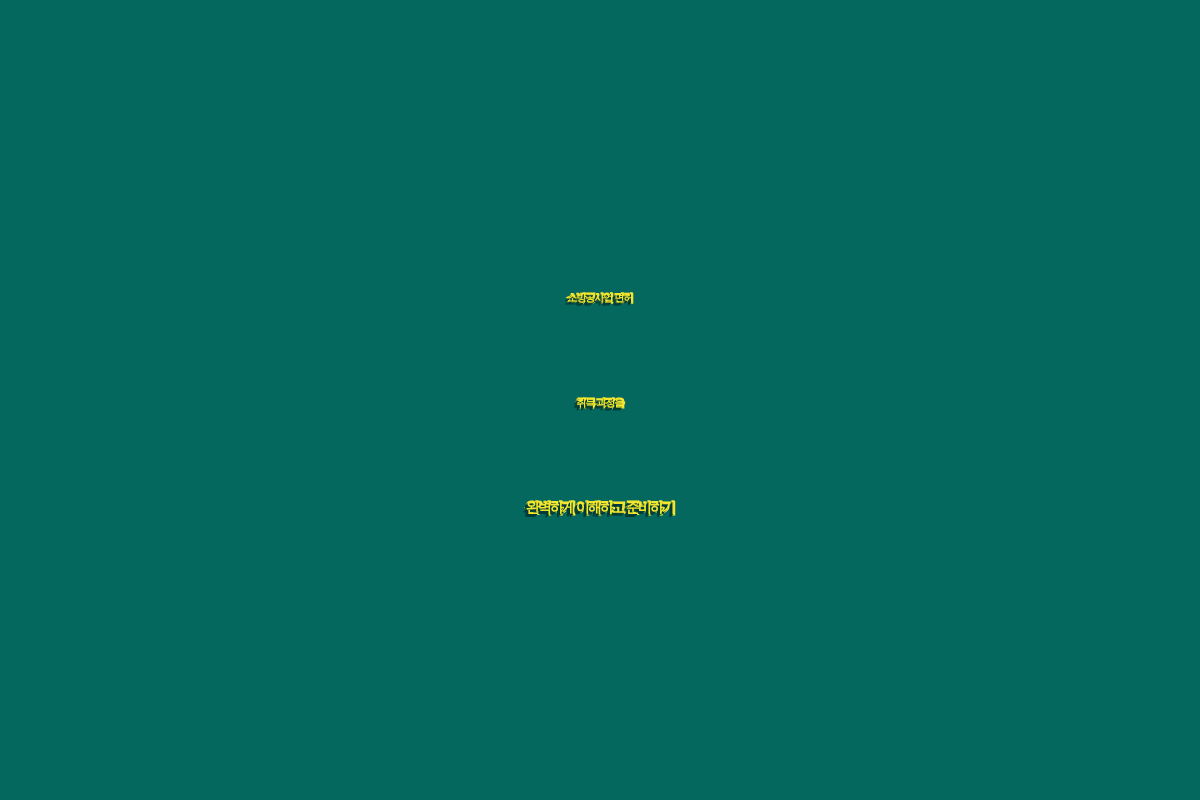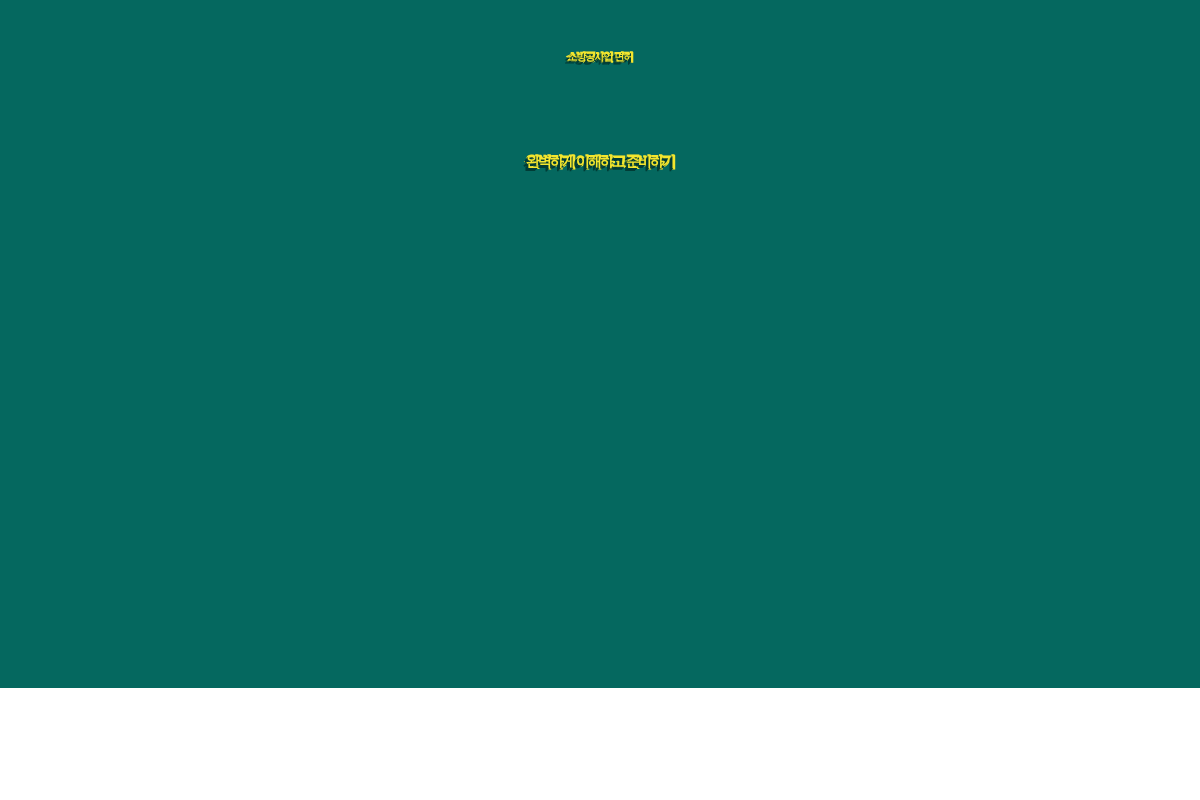--- a/index.html
+++ b/index.html
@@ -11,23 +11,24 @@
   body {
     width: 1200px;
     height: 800px;
     overflow: hidden;
     font-family: "Liberation Sans", "DejaVu Sans", sans-serif;
   }
 
   .canvas {
     position: relative;
     width: 1200px;
-    height: 688px;
+    height: 800px;
     background: #05685F;
     display: flex;
+    align-items: center;
     justify-content: center;
     box-sizing: border-box;
   }
 
   .title-block {
     width: 100%;
     text-align: center;
     padding: 0 10px;
     box-sizing: border-box;
     margin-top: 4px;
@@ -59,18 +60,19 @@
 </style>
 </head>
 <body>
 
 <div class="canvas" style="background: rgb(5, 104, 95);">
 
   <div class="title-block">
 
     <span class="title-line line-1" style="color: rgb(243, 230, 46); -webkit-text-stroke: 2.2px rgb(243, 230, 46); text-shadow: rgb(1, 60, 54) -3px 3px 0px, rgb(1, 60, 54) -2px 2px 0px, rgb(1, 60, 54) -1px 1px 0px; font-size: 10px;">소방공사업 면허</span>
 
+    <span class="title-line line-2" style="color: rgb(243, 230, 46); -webkit-text-stroke: 2.2px rgb(243, 230, 46); text-shadow: rgb(1, 60, 54) -3px 3px 0px, rgb(1, 60, 54) -2px 2px 0px, rgb(1, 60, 54) -1px 1px 0px; font-size: 10px;">취득 과정을</span>
 
     <span class="title-line line-3" style="color: rgb(243, 230, 46); -webkit-text-stroke: 2.2px rgb(243, 230, 46); text-shadow: rgb(1, 60, 54) -3px 3px 0px, rgb(1, 60, 54) -2px 2px 0px, rgb(1, 60, 54) -1px 1px 0px; font-size: 14px;">완벽하게 이해하고 준비하기</span>
 
   </div>
 
 </div>
 
 </body></html>

